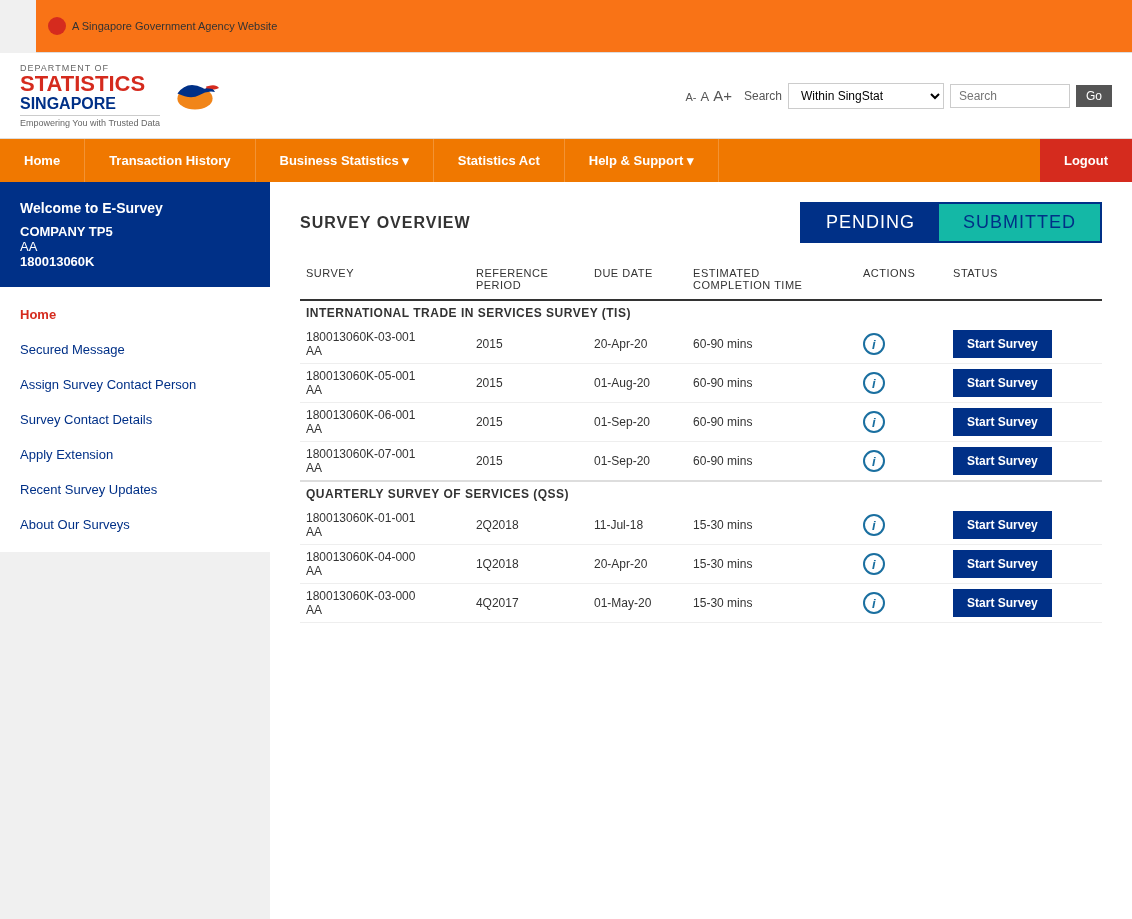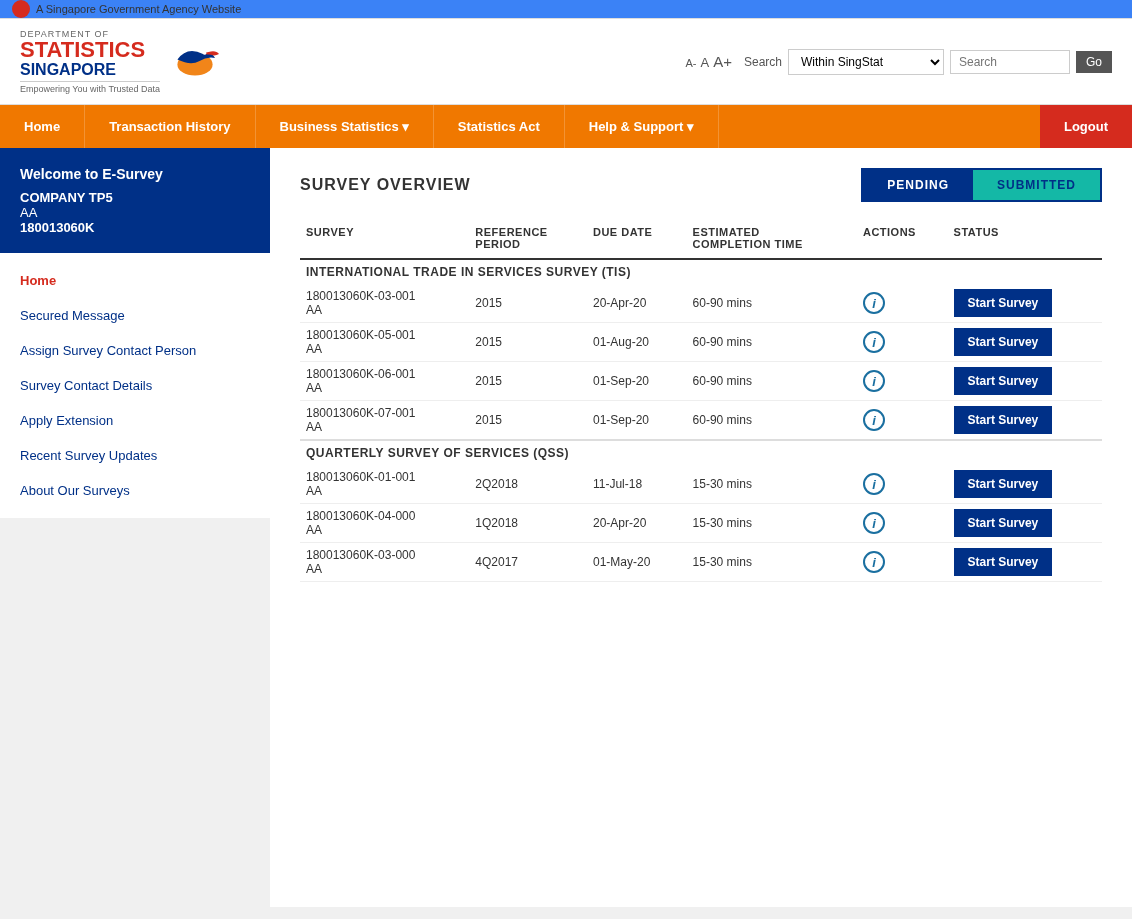--- a/index.html
+++ b/index.html
@@ -1,27 +1,28 @@
 <!DOCTYPE html>
 <html><head>
   <meta charset="utf-8">
   <style>
     * { box-sizing: border-box; margin: 0; padding: 0; }
     body { font-family: Arial, sans-serif; font-size: 13px; background: #f0f0f0; }
 
     
     .gov-banner {
-      background: #3b82f6;
+      background: #f97316;
       border-bottom: 1px solid #ddd;
-      padding: 0 12px;
+      padding: 17px 12px;
       display: flex;
       align-items: center;
       gap: 6px;
       font-size: 11px;
       color: #333;
+      margin-left: 36px;
     }
     .gov-banner .lion-icon {
       width: 18px; height: 18px;
       background: #d52b1e;
       border-radius: 50%;
       display: inline-block;
       flex-shrink: 0;
     }
 
     
@@ -159,22 +160,22 @@
       font-weight: bold;
       color: #333;
       letter-spacing: 1px;
     }
     .tab-buttons {
       display: flex;
       border: 2px solid #003087;
     }
     .tab-btn {
       padding: 8px 24px;
-      font-size: 12px;
-      font-weight: bold;
+      font-size: 18px;
+      font-weight: normal;
       cursor: pointer;
       border: none;
       letter-spacing: 1px;
     }
     .tab-btn.active {
       background: #003087;
       color: #fff;
     }
     .tab-btn.inactive {
       background: #14b8a6;
@@ -186,21 +187,21 @@
       width: 100%;
       border-collapse: collapse;
     }
     .survey-table thead tr {
       border-bottom: 2px solid #333;
     }
     .survey-table thead th {
       text-align: left;
       padding: 8px 6px;
       font-size: 11px;
-      font-weight: bold;
+      font-weight: normal;
       color: #333;
       text-transform: uppercase;
       letter-spacing: 0.5px;
       vertical-align: top;
     }
     .survey-table tbody tr td {
       padding: 5px 6px;
       font-size: 12px;
       color: #333;
       vertical-align: middle;

